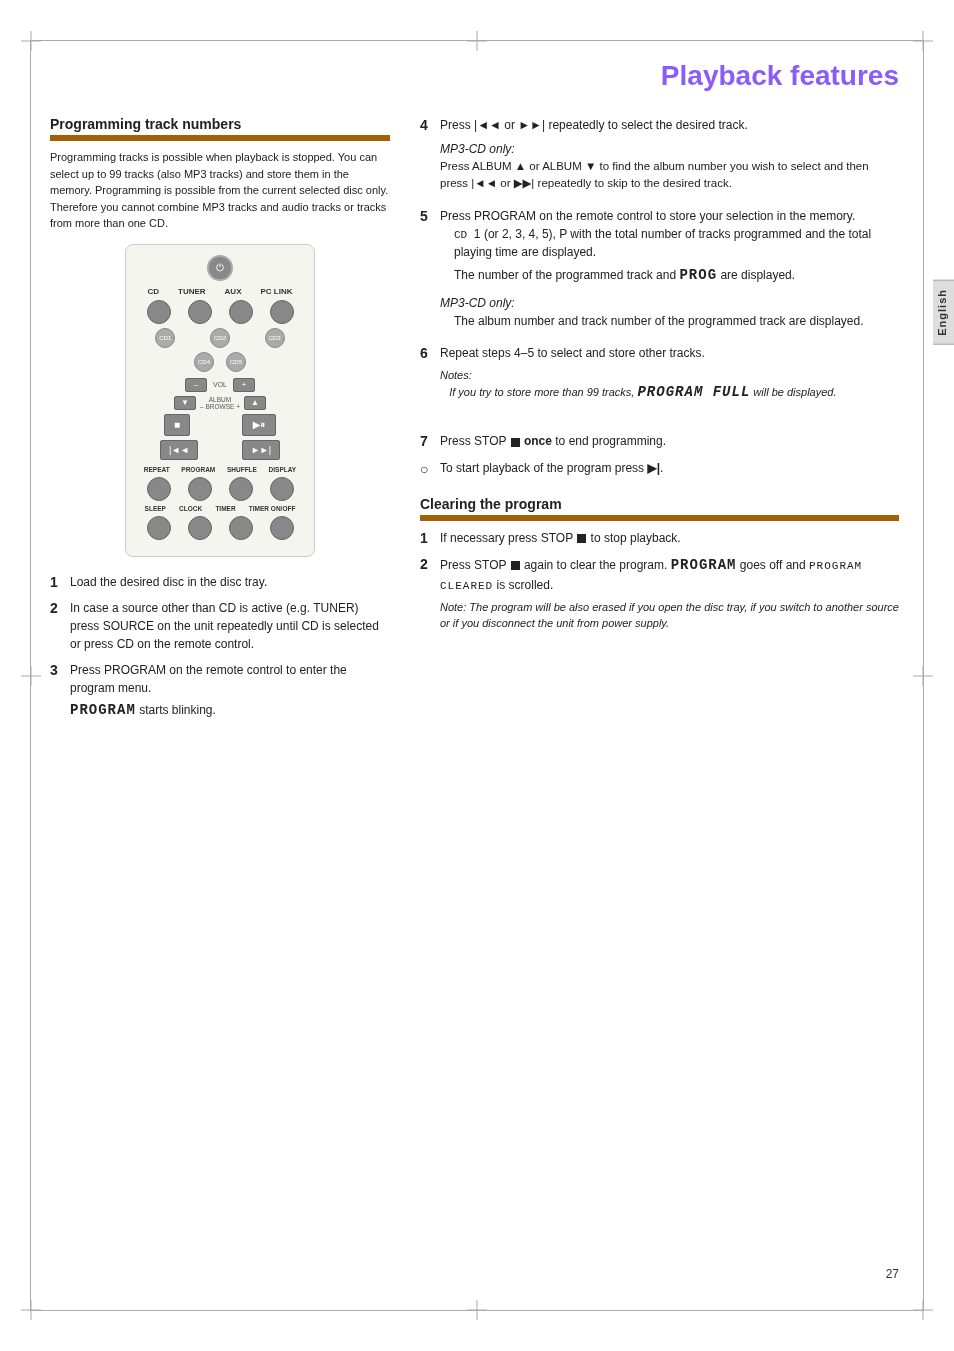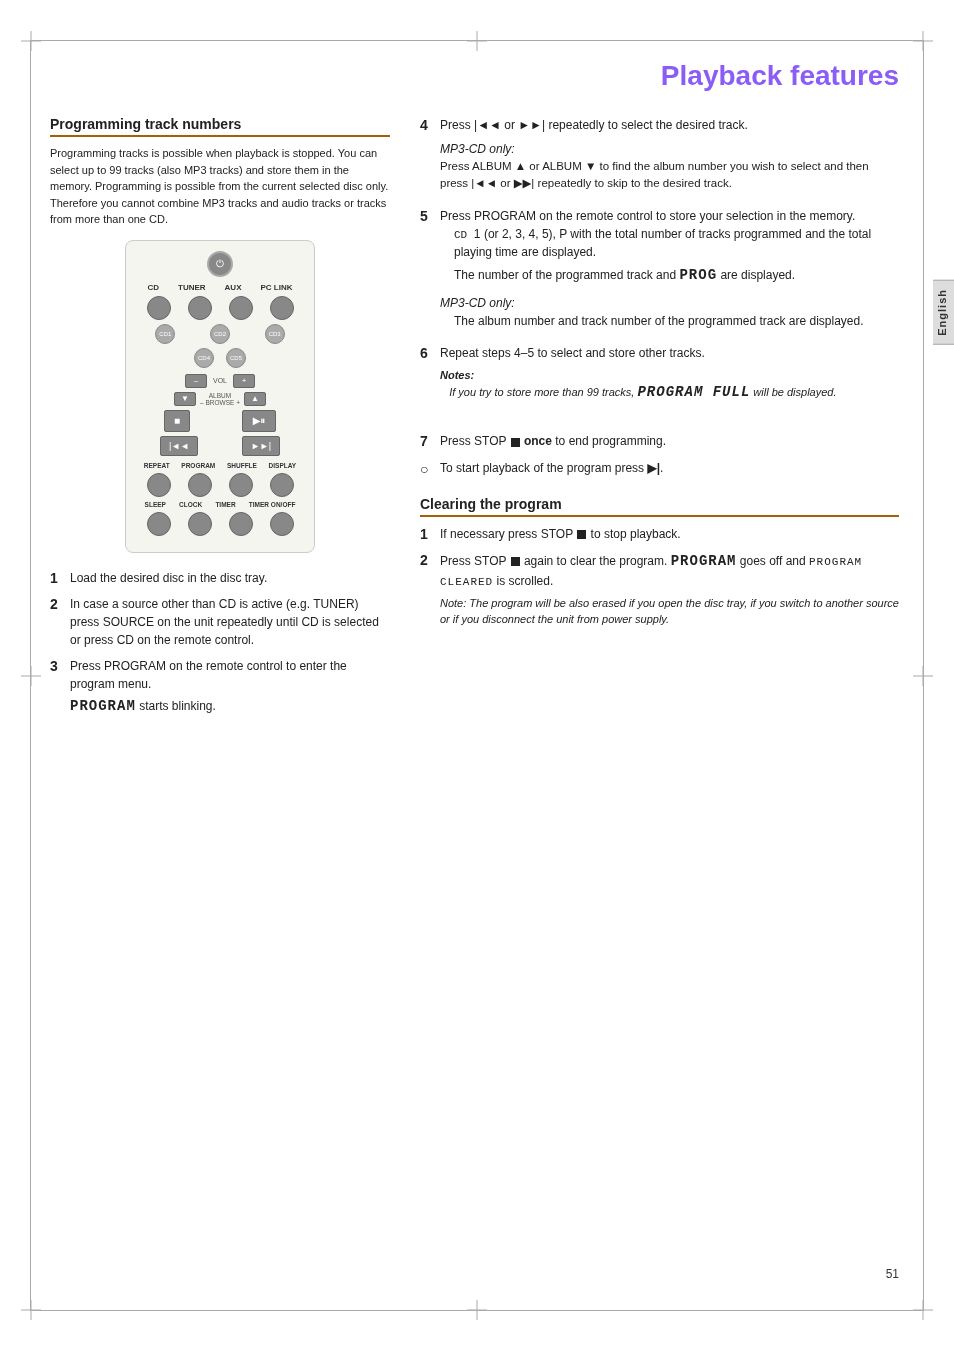--- a/index.html
+++ b/index.html
@@ -111,21 +111,21 @@
     }
 
     .col-right {
       flex: 1;
     }
 
     
     .section-heading {
       font-size: 14px;
       font-weight: bold;
-      border-bottom: 2px solid #a16207;
+      border-bottom: 6px solid #a16207;
       padding-bottom: 3px;
       margin-bottom: 8px;
     }
 
     .intro-text {
       font-size: 11px;
       line-height: 1.5;
       margin-bottom: 12px;
     }
 
@@ -313,21 +313,21 @@
     }
 
     .bullet-o {
       font-size: 14px;
       font-weight: bold;
       min-width: 14px;
       flex-shrink: 0;
     }
 
     .bold-label {
-      font-weight: bold;
+      font-weight: normal;
     }
 
     .italic-bold {
       font-weight: normal;
       font-style: italic;
     }
 
     .sub-section {
       margin-top: 6px;
       margin-bottom: 6px;
@@ -627,15 +627,15 @@
                 Note: The program will be also erased if you open the disc tray, if you switch to another source or if you disconnect the unit from power supply.
               </div>
             </div>
           </li>
         </ul>
       </div>
 
     </div>
   </div>
 
-  <div class="page-number">51</div>
+  <div class="page-number">27</div>
 
 </div>
 
 </body></html>

